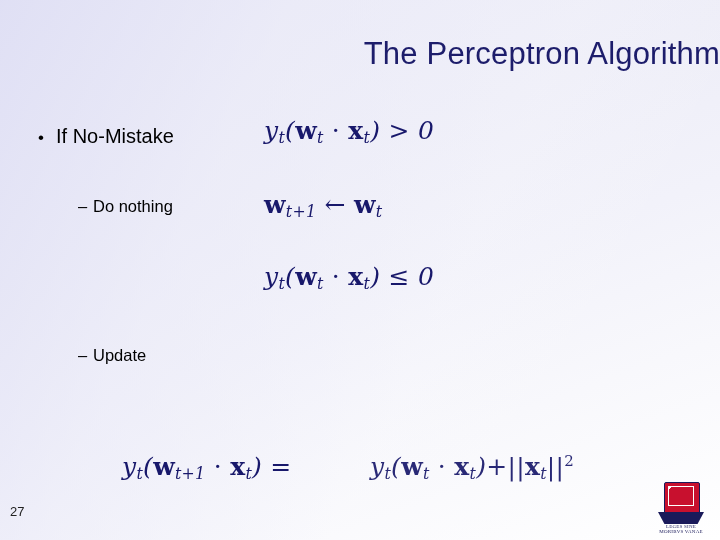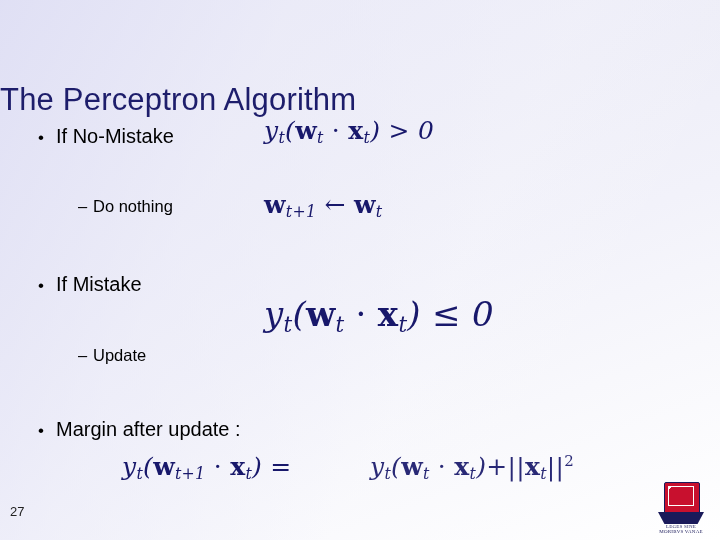--- a/index.html
+++ b/index.html
@@ -24,26 +24,25 @@
     position: absolute;
     left: 0; top: 0; right: 0; bottom: 0;
     background: linear-gradient(115deg, rgba(222,222,244,0.85) 0%, rgba(235,235,248,0.6) 30%, rgba(250,250,253,0.2) 60%, rgba(255,255,255,0) 80%);
     pointer-events: none;
   }
   #title {
     position: absolute;
     left: 0;
     top: 36px;
     width: 720px;
-    text-align: left;
+    text-align: right;
     font-size: 31px;
     color: #1d1d6b;
     letter-spacing: 0.2px;
     white-space: nowrap;
-    margin-top: 46px;
   }
   .bullet {
     position: absolute;
     color: #000000;
     font-size: 20px;
     white-space: nowrap;
   }
   .bullet .dot {
     display: inline-block;
     width: 18px;
@@ -76,21 +75,21 @@
   .math .sub-s {
     font-size: 0.63em;
     vertical-align: -0.28em;
     font-style: italic;
   }
   .math .op {
     font-style: normal;
   }
   #m1 { left: 264px; top: 116px; font-size: 25px; }
   #m2 { left: 264px; top: 190px; font-size: 25px; }
-  #m3 { left: 264px; top: 262px; font-size: 34px; margin-top: 32px; }
+  #m3 { left: 264px; top: 262px; font-size: 25px; }
   #m4 { left: 264px; top: 334px; font-size: 25px; }
   #m5 { left: 88px; top: 452px; font-size: 25px; margin-left: 34px; }
   #m6 { left: 330px; top: 452px; font-size: 25px; opacity: 0.92; margin-left: 40px; }
 
   #b1 { left: 38px; top: 125px; }
   #s1 { left: 78px; top: 197px; }
   #b2 { left: 38px; top: 273px; }
   #s2 { left: 78px; top: 346px; }
   #b3 { left: 38px; top: 418px; }
 
@@ -160,31 +159,25 @@
   <div id="title">The Perceptron Algorithm</div>
 
   <div class="bullet" id="b1">
     <span class="dot">•</span><span>If No-Mistake</span>
   </div>
 
   <div class="sub" id="s1">
     <span class="dash">–</span><span>Do nothing</span>
   </div>
 
-  <div class="bullet" id="b2">
-    <span class="dot">•</span><span>If Mistake</span>
-  </div>
 
   <div class="sub" id="s2">
     <span class="dash">–</span><span>Update</span>
   </div>
 
-  <div class="bullet" id="b3">
-    <span class="dot">•</span><span>Margin after update :</span>
-  </div>
 
   <div class="math" id="m1">
     <span>y<span class="sub-s">t</span>(<span class="bold">w</span><span class="sub-s">t</span> <span class="op">·</span> <span class="bold">x</span><span class="sub-s">t</span>) <span class="op">&gt;</span> 0</span>
   </div>
 
   <div class="math" id="m2">
     <span><span class="bold">w</span><span class="sub-s">t+1</span> <span class="op">←</span> <span class="bold">w</span><span class="sub-s">t</span></span>
   </div>
 
   <div class="math" id="m3">

